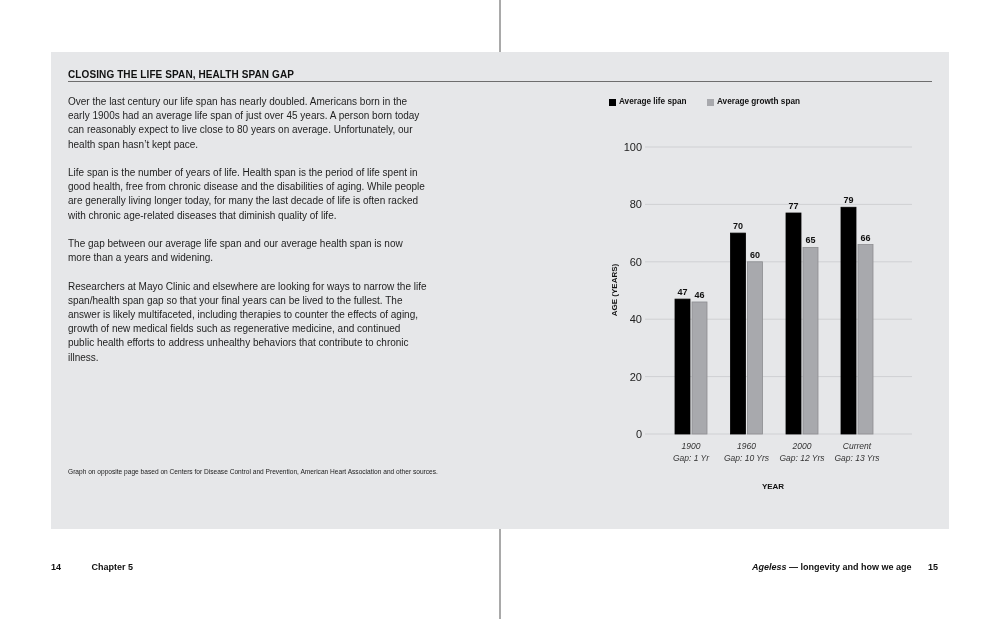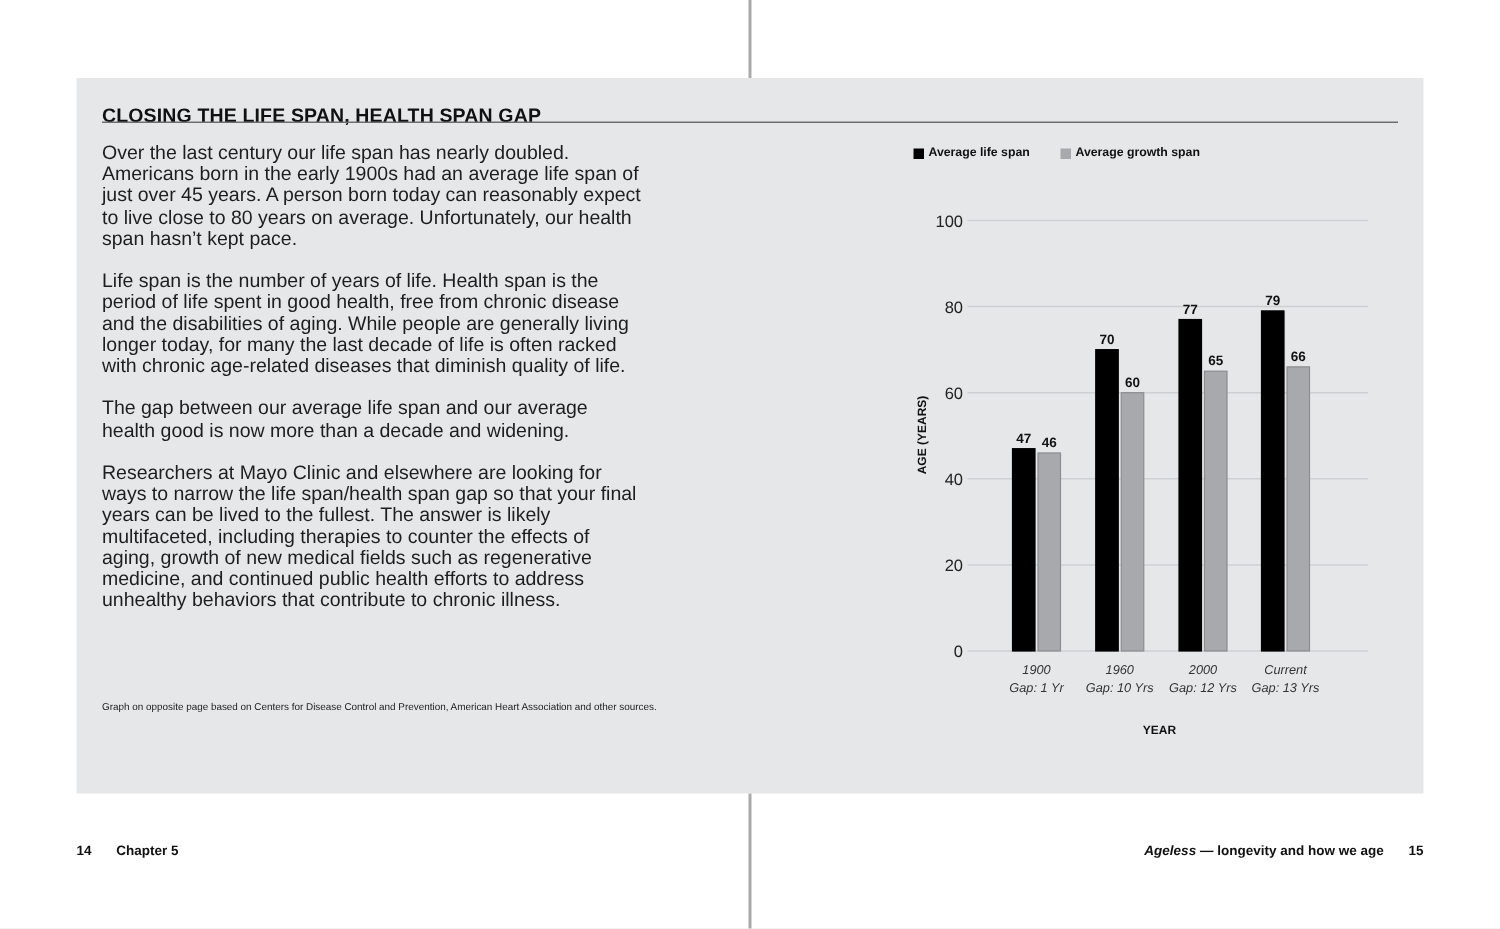--- a/index.html
+++ b/index.html
@@ -16,42 +16,42 @@
   .panel {
     position: absolute; left: 51px; top: 52px; width: 898px; height: 477px;
     background: #e6e7e9;
   }
   .spine-over {
     position: absolute; left: 499px; top: 52px; width: 2px; height: 477px;
     background: #e6e7e9;
   }
   .section-title {
     position: absolute; left: 68px; top: 69px;
-    font-size: 13px; font-weight: bold; letter-spacing: 0.1px;
+    font-size: 10px; font-weight: bold; letter-spacing: 0.1px;
     color: #111;
   }
   .rule {
     position: absolute; left: 68px; top: 81px; width: 864px; height: 1px;
     background: #6e6e6e;
   }
   .body-text {
     position: absolute; left: 68px; top: 95px; width: 360px;
-    font-size: 13px; line-height: 14.2px; color: #1e1e1e;
+    font-size: 10px; line-height: 14.2px; color: #1e1e1e;
   }
   .body-text p { margin: 0 0 14.2px 0; }
   .source-note {
     position: absolute; left: 68px; top: 465px; width: 380px;
     font-size: 6.6px; line-height: 14px; color: #222;
   }
   .footer {
     position: absolute; top: 562px; font-size: 9px; font-weight: bold; color: #111;
   }
   .footer-left { left: 51px; }
-  .footer-left .num { margin-right: 14px; }
-  .footer-right { right: 51px; text-align: right; }
+  .footer-left .num { margin-right: 28px; }
+  .footer-right { right: 62px; text-align: right; }
   .footer-right .num { margin-left: 14px; }
   .footer-right em { font-style: italic; }
 
   .legend { position: absolute; left: 609px; top: 97px; font-size: 8.2px; font-weight: bold; color: #111; }
   .legend-item { position: absolute; white-space: nowrap; display: flex; align-items: flex-end; }
   .legend-swatch { width: 7px; height: 7px; margin-right: 3px; display: inline-block; }
 
   svg.chart { position: absolute; left: 0; top: 0; }
   .tick-label { font-family: "Liberation Sans", "DejaVu Sans", sans-serif; font-size: 11px; fill: #222; }
   .value-label { font-family: "Liberation Sans", "DejaVu Sans", sans-serif; font-size: 9px; font-weight: bold; fill: #111; }
@@ -64,21 +64,21 @@
 <div class="spine"></div>
 <div class="panel"></div>
 <div class="spine-over"></div>
 
 <div class="section-title">CLOSING THE LIFE SPAN, HEALTH SPAN GAP</div>
 <div class="rule"></div>
 
 <div class="body-text">
   <p>Over the last century our life span has nearly doubled. Americans born in the early 1900s had an average life span of just over 45 years. A person born today can reasonably expect to live close to 80 years on average. Unfortunately, our health span hasn’t kept pace.</p>
   <p>Life span is the number of years of life. Health span is the period of life spent in good health, free from chronic disease and the disabilities of aging. While people are generally living longer today, for many the last decade of life is often racked with chronic age-related diseases that diminish quality of life.</p>
-  <p>The gap between our average life span and our average health good is now more than a decade and widening.</p>
+  <p>The gap between our average life span and our average health span is now more than a years and widening.</p>
   <p>Researchers at Mayo Clinic and elsewhere are looking for ways to narrow the life span/health span gap so that your final years can be lived to the fullest. The answer is likely multifaceted, including therapies to counter the effects of aging, growth of new medical fields such as regenerative medicine, and continued public health efforts to address unhealthy behaviors that contribute to chronic illness.</p>
 </div>
 
 <div class="source-note">Graph on opposite page based on Centers for Disease Control and Prevention, American Heart Association and other sources.</div>
 
 <div class="legend">
   <div class="legend-item" style="left:0; top:0;">
     <span class="legend-swatch" id="sw0" style="background: rgb(0, 0, 0);"></span>
     <span>Average life span</span>
   </div>

